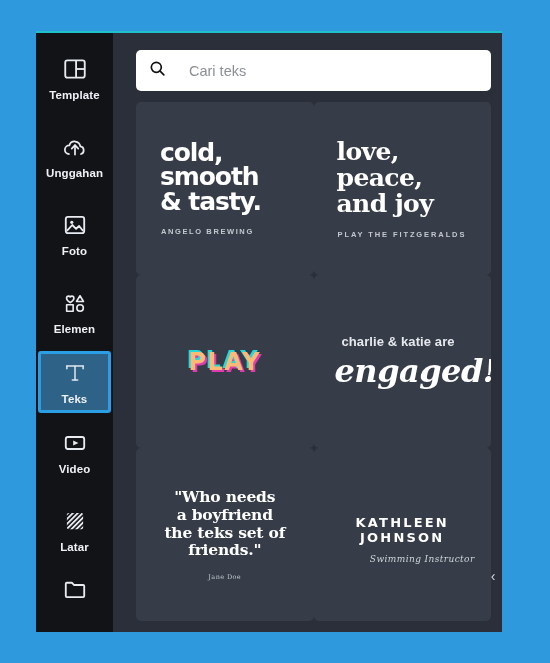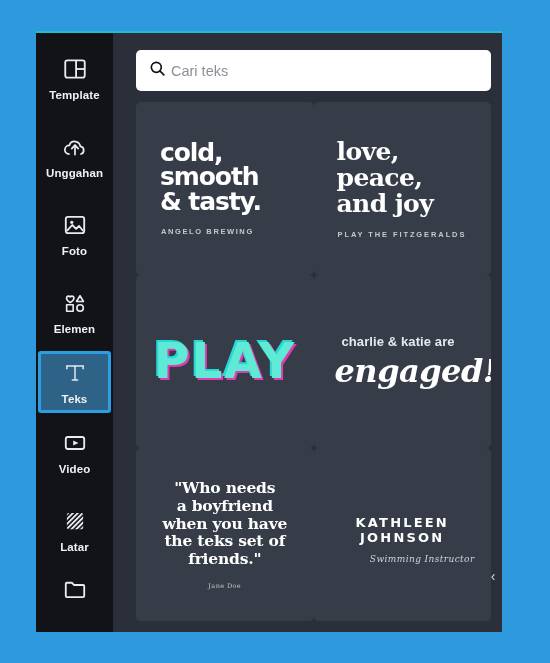--- a/index.html
+++ b/index.html
@@ -53,21 +53,21 @@
     flex:1; background:#2a2f3a;
     position:relative;
     display:flex; flex-direction:column;
     overflow:hidden;
   }
   #search-row { padding:17px 11px 11px 23px; }
   #search-box {
     height:41px; background:#ffffff;
     border-radius:5px;
     display:flex; align-items:center;
-    padding:0 12px; gap:4px;
+    padding:0 12px; gap:22px;
   }
   #search-input {
     flex:1; border:none; outline:none;
     background:transparent;
     font-family:"Liberation Sans", sans-serif;
     font-size:14.5px; color:#111;
   }
   #search-input::placeholder { color:#8b8f96; }
 
   #card-grid {
@@ -119,23 +119,23 @@
   }
   .c2-sub {
     color:#c3c8d0; font-size:7.5px;
     letter-spacing:1.9px; font-weight:bold;
     margin-top:13px;
     align-self:flex-start; padding-left:14px;
   }
   
   .c3-title {
     font-family:"DejaVu Sans", sans-serif;
-    font-weight:bold; font-size:49px;
+    font-weight:bold; font-size:24px;
     letter-spacing:1.5px;
-    color:#5eead4;
+    color:#fdba74;
     text-shadow:-2px -2px 0 #28d8d8, 2px 2px 0 #e03bb0;
   }
   
   .c4-sub {
     color:#e6e9ee; font-size:13px; font-weight:bold;
     letter-spacing:.1px; margin-bottom:3px;
     align-self:flex-start; padding-left:18px;
   }
   .c4-title {
     color:#fff;
@@ -318,21 +318,20 @@
 
       <div class="card">
         <div class="c4-sub">charlie &amp; katie are</div>
         <div class="c4-title">engaged!</div>
       </div>
 
       <div class="card">
         <div class="c5-quote">
           <div>"Who needs</div>
           <div>a boyfriend</div>
-          <div>when you have</div>
           <div>the teks set of</div>
           <div>friends."</div>
         </div>
         <div class="c5-author">Jane Doe</div>
       </div>
 
       <div class="card">
         <div class="c6-name">KATHLEEN JOHNSON</div>
         <div class="c6-role">Swimming Instructor</div>
       </div>

